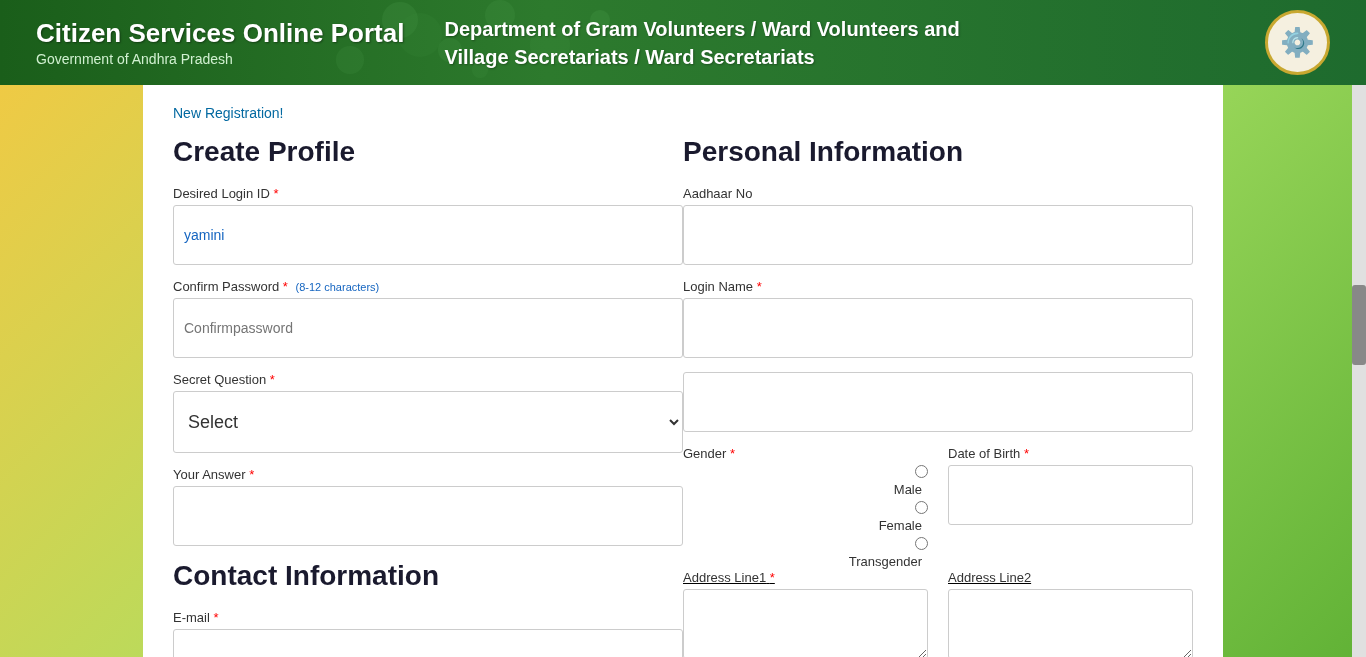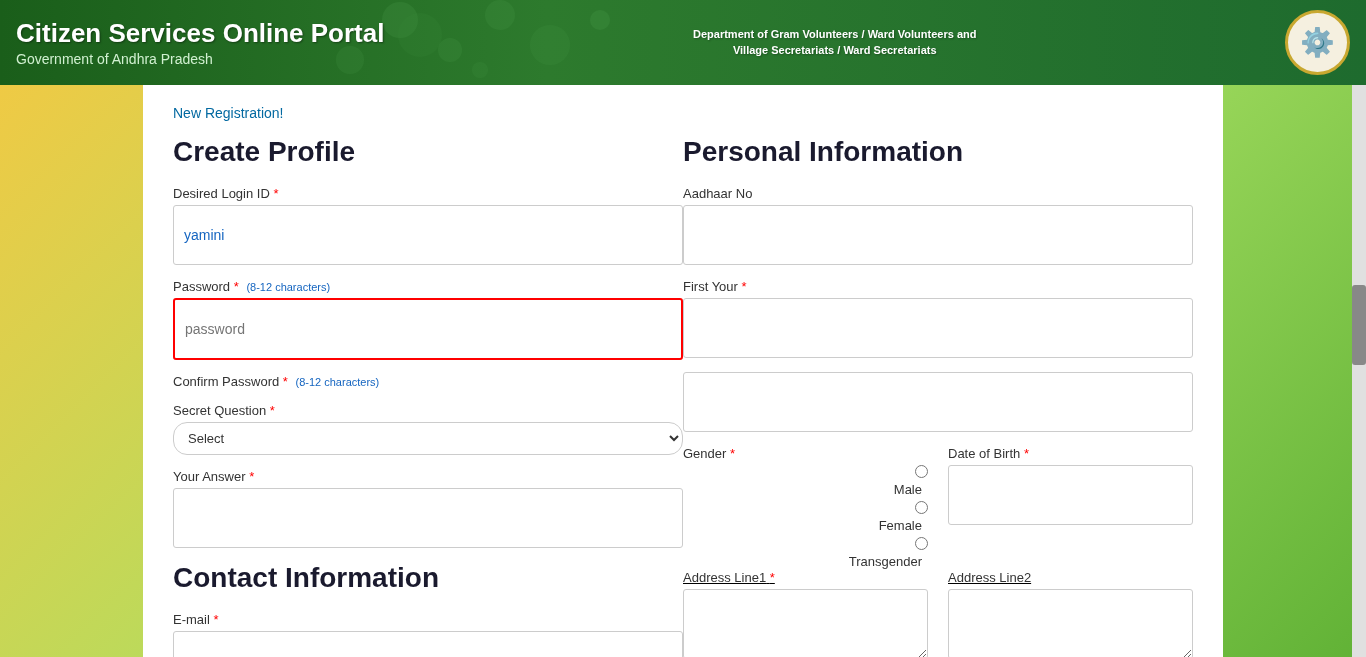--- a/index.html
+++ b/index.html
@@ -10,21 +10,21 @@
       width: 1366px;
       overflow-x: hidden;
     }
 
     
     .header {
       background: linear-gradient(90deg, #1a5e1a 0%, #2d7a2d 40%, #1e6b2e 100%);
       display: flex;
       align-items: center;
       justify-content: space-between;
-      padding: 8px 16px;
+      padding: 8px 36px;
       min-height: 85px;
       position: relative;
       overflow: hidden;
     }
     .header-bg-circles {
       position: absolute;
       top: 0; left: 0; right: 0; bottom: 0;
       opacity: 0.15;
       pointer-events: none;
     }
@@ -39,23 +39,23 @@
       font-weight: bold;
       text-shadow: 1px 1px 2px rgba(0,0,0,0.4);
     }
     .header-subtitle {
       color: #d0f0d0;
       font-size: 14px;
       margin-top: 2px;
     }
     .header-center {
       color: white;
-      font-size: 11px;
+      font-size: 20px;
       font-weight: bold;
-      text-align: center;
+      text-align: left;
       line-height: 1.4;
       z-index: 1;
       flex: 1;
       padding: 0 40px;
       text-shadow: 1px 1px 2px rgba(0,0,0,0.3);
     }
     .header-logo {
       width: 65px;
       height: 65px;
       border-radius: 50%;
@@ -130,24 +130,24 @@
       color: #333;
     }
     .form-input.highlighted {
       border: 2px solid red;
     }
     .form-input.has-value {
       color: #1565c0;
     }
     .form-select {
       width: 100%;
-      padding: 7px 10px;
+      padding: 19px 10px;
       border: 1px solid #ccc;
-      border-radius: 14px;
-      font-size: 13px;
+      border-radius: 3px;
+      font-size: 18px;
       background: white;
       color: #333;
       cursor: pointer;
       appearance: auto;
     }
     .form-textarea {
       width: 100%;
       padding: 7px 10px;
       border: 1px solid #ccc;
       border-radius: 3px;
@@ -239,35 +239,28 @@
         <h2 class="section-heading">Create Profile</h2>
 
         <div class="form-group">
           <label class="form-label">
             <span>Desired Login ID</span>
             <span class="required"> *</span>
           </label>
           <input type="text" class="form-input has-value" value="yamini" style="">
         </div>
 
-        <div class="form-group">
-          <label class="form-label">
-            <span>Password</span>
+
+        <div class="form-group">
+          <label class="form-label">
+            <span>Confirm Password</span>
             <span class="required"> *</span>
             <span class="label-note">(8-12 characters)</span>
           </label>
-          <input type="password" class="form-input highlighted" placeholder="password" style="">
-        </div>
-
-        <div class="form-group">
-          <label class="form-label">
-            <span>Confirm Password</span>
-            <span class="required"> *</span>
-            <span class="label-note">(8-12 characters)</span>
-          </label>
+          <input type="password" class="form-input" placeholder="Confirmpassword" style="">
         </div>
 
         <div class="form-group">
           <label class="form-label">
             <span>Secret Question</span>
             <span class="required"> *</span>
           </label>
           <select class="form-select">
             <option value="">Select</option>
             <option value="q1">What is your mother's maiden name?</option>
@@ -299,21 +292,21 @@
       <div class="right-col">
         <h2 class="section-heading">Personal Information</h2>
 
         <div class="form-group">
           <label class="form-label">Aadhaar No</label>
           <input type="text" class="form-input" style="">
         </div>
 
         <div class="form-group">
           <label class="form-label">
-            <span>First Your</span>
+            <span>Login Name</span>
             <span class="required"> *</span>
           </label>
           <input type="text" class="form-input" style="">
         </div>
 
         <div class="form-group">
           <input type="text" class="form-input" style="">
         </div>
 
         <div class="inline-fields">

